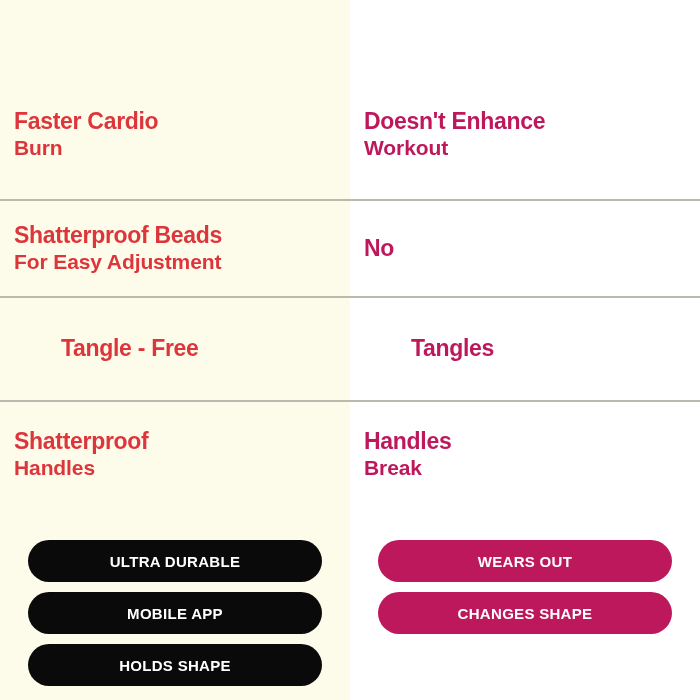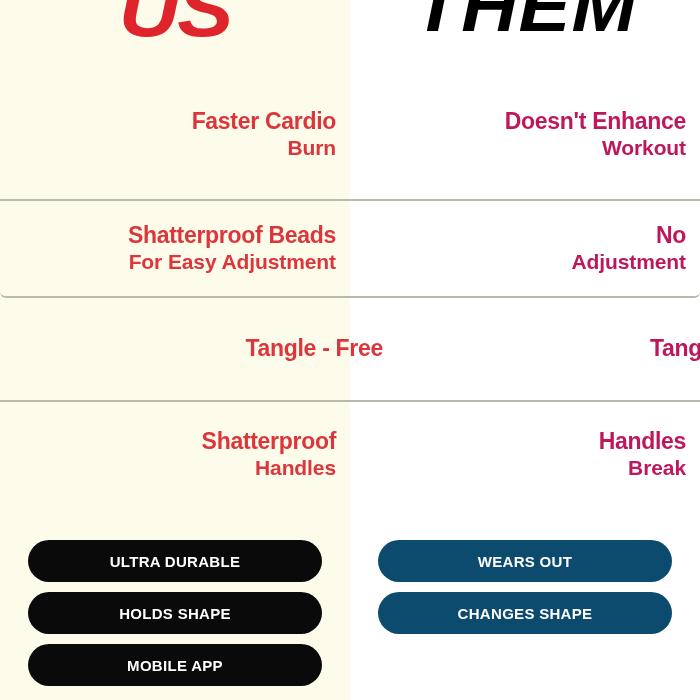--- a/index.html
+++ b/index.html
@@ -78,21 +78,21 @@
     width: 700px;
     border-bottom: 2px solid #b9b9ae;
   }
   .row:last-child { border-bottom: none; }
 
   .cell {
     width: 350px;
     box-sizing: border-box;
     display: flex;
     flex-direction: column;
-    align-items: flex-end;
+    align-items: flex-start;
     justify-content: center;
     text-align: center;
     padding: 0 14px;
   }
   .cell .line1 {
     font-weight: bold;
     font-size: 23px;
     line-height: 1.18;
     letter-spacing: -0.3px;
   }
@@ -100,21 +100,21 @@
     font-weight: bold;
     font-size: 21px;
     line-height: 1.2;
     letter-spacing: -0.1px;
   }
   .cell.us   .line1, .cell.us   .line2 { color: #dc353b; }
   .cell.them .line1, .cell.them .line2 { color: #be185d; }
 
   
   .row.r1 { height: 129px; }
-  .row.r2 { height:  95px; border-radius: 6px; }
+  .row.r2 { height:  95px; }
   .row.r3 { height: 102px; padding-left: 47px; }
   .row.r4 { height: 104px; }
 
   
   .pills-section {
     position: absolute;
     left: 0;
     top: 530px;
     width: 700px;
     height: 170px;
@@ -134,38 +134,30 @@
     display: flex;
     align-items: center;
     justify-content: center;
     color: #ffffff;
     font-weight: bold;
     font-size: 15px;
     letter-spacing: 0.3px;
     white-space: nowrap;
   }
   .pill.dark { background: #0a0a0a; }
-  .pill.red  { background: #0c4a6e; }
+  .pill.red  { background: #be185d; }
 </style>
 </head>
 <body>
 
 <div id="board">
 
   <div class="col-bg left"></div>
   <div class="col-bg right"></div>
 
-  <div class="header-band">
-    <div class="header-cell">
-      <div class="brand us">US</div>
-    </div>
-    <div class="header-cell">
-      <div class="brand them">THEM</div>
-    </div>
-  </div>
 
   <div class="rows">
 
     <div class="row r1">
       <div class="cell us">
         <div class="line1">Faster Cardio</div>
         <div class="line2">Burn</div>
       </div>
       <div class="cell them">
         <div class="line1">Doesn't Enhance</div>
@@ -173,21 +165,20 @@
       </div>
     </div>
 
     <div class="row r2">
       <div class="cell us">
         <div class="line1">Shatterproof Beads</div>
         <div class="line2">For Easy Adjustment</div>
       </div>
       <div class="cell them">
         <div class="line1">No</div>
-        <div class="line2">Adjustment</div>
       </div>
     </div>
 
     <div class="row r3">
       <div class="cell us">
         <div class="line1">Tangle - Free</div>
       </div>
       <div class="cell them">
         <div class="line1">Tangles</div>
       </div>
@@ -203,22 +194,22 @@
         <div class="line2">Break</div>
       </div>
     </div>
 
   </div>
 
   <div class="pills-section">
 
     <div class="pill-col">
       <div class="pill dark">ULTRA DURABLE</div>
+      <div class="pill dark">MOBILE APP</div>
       <div class="pill dark">HOLDS SHAPE</div>
-      <div class="pill dark">MOBILE APP</div>
     </div>
 
     <div class="pill-col">
       <div class="pill red">WEARS OUT</div>
       <div class="pill red">CHANGES SHAPE</div>
     </div>
 
   </div>
 
 </div>

